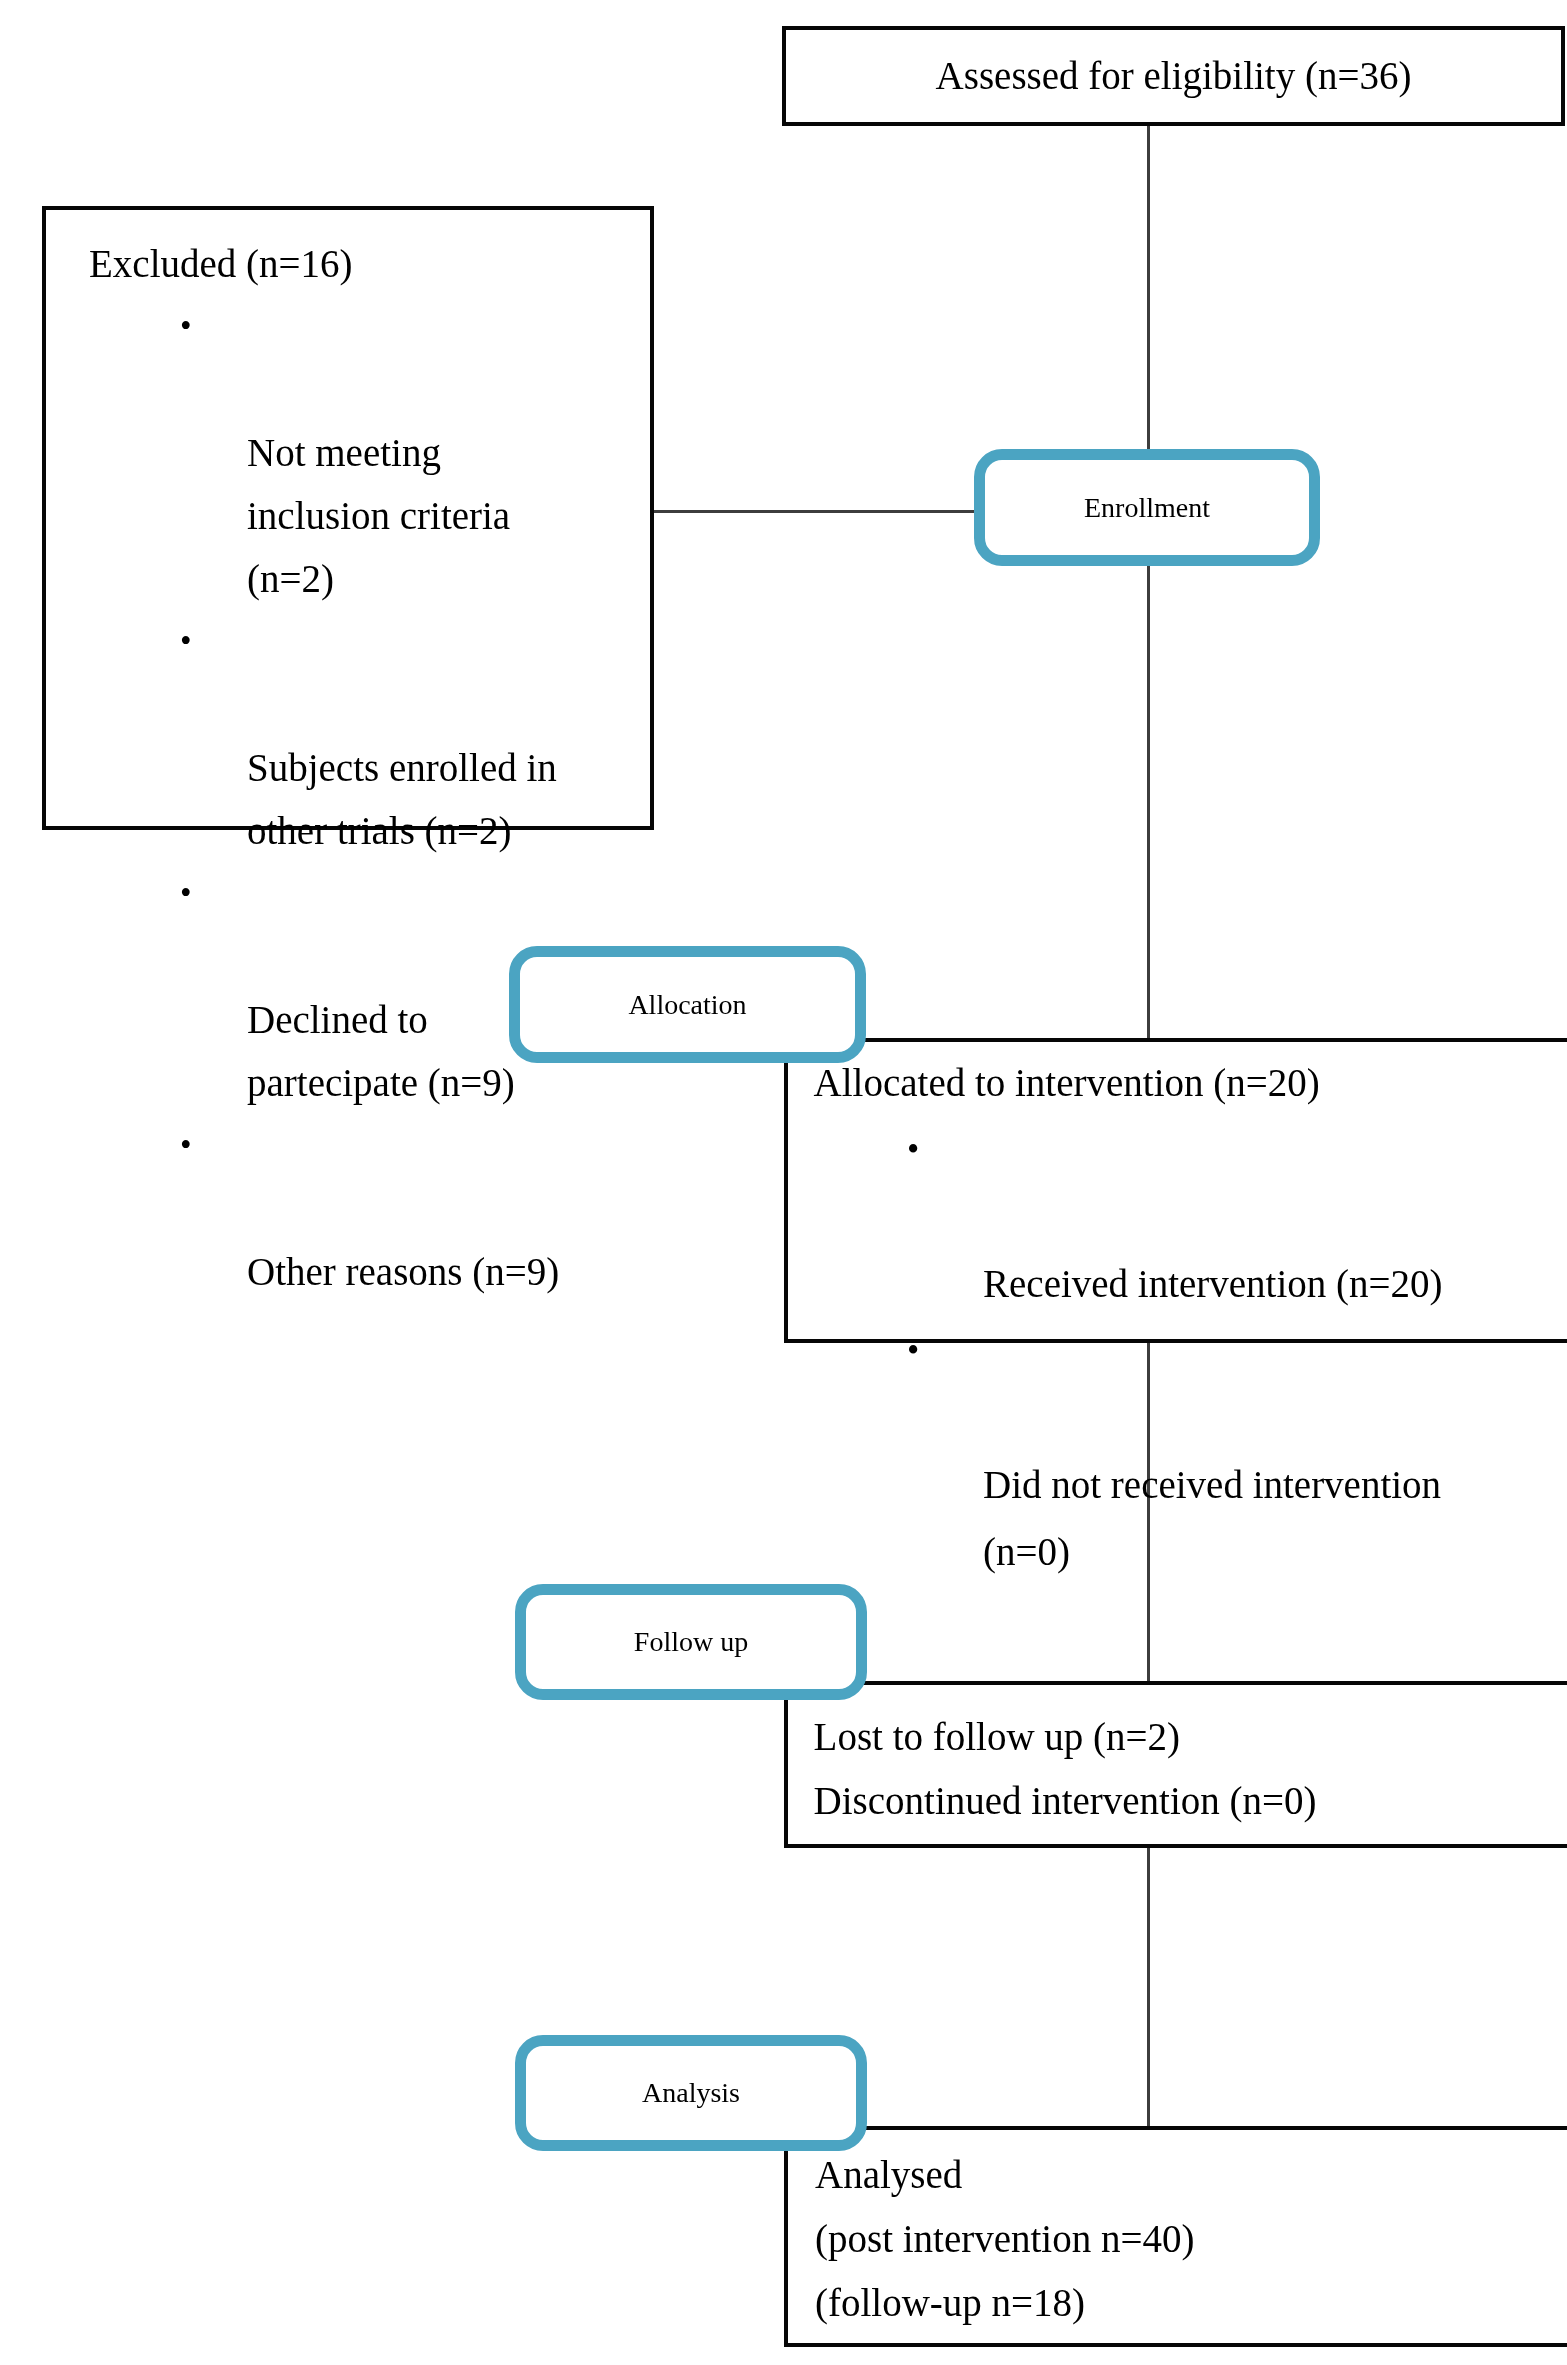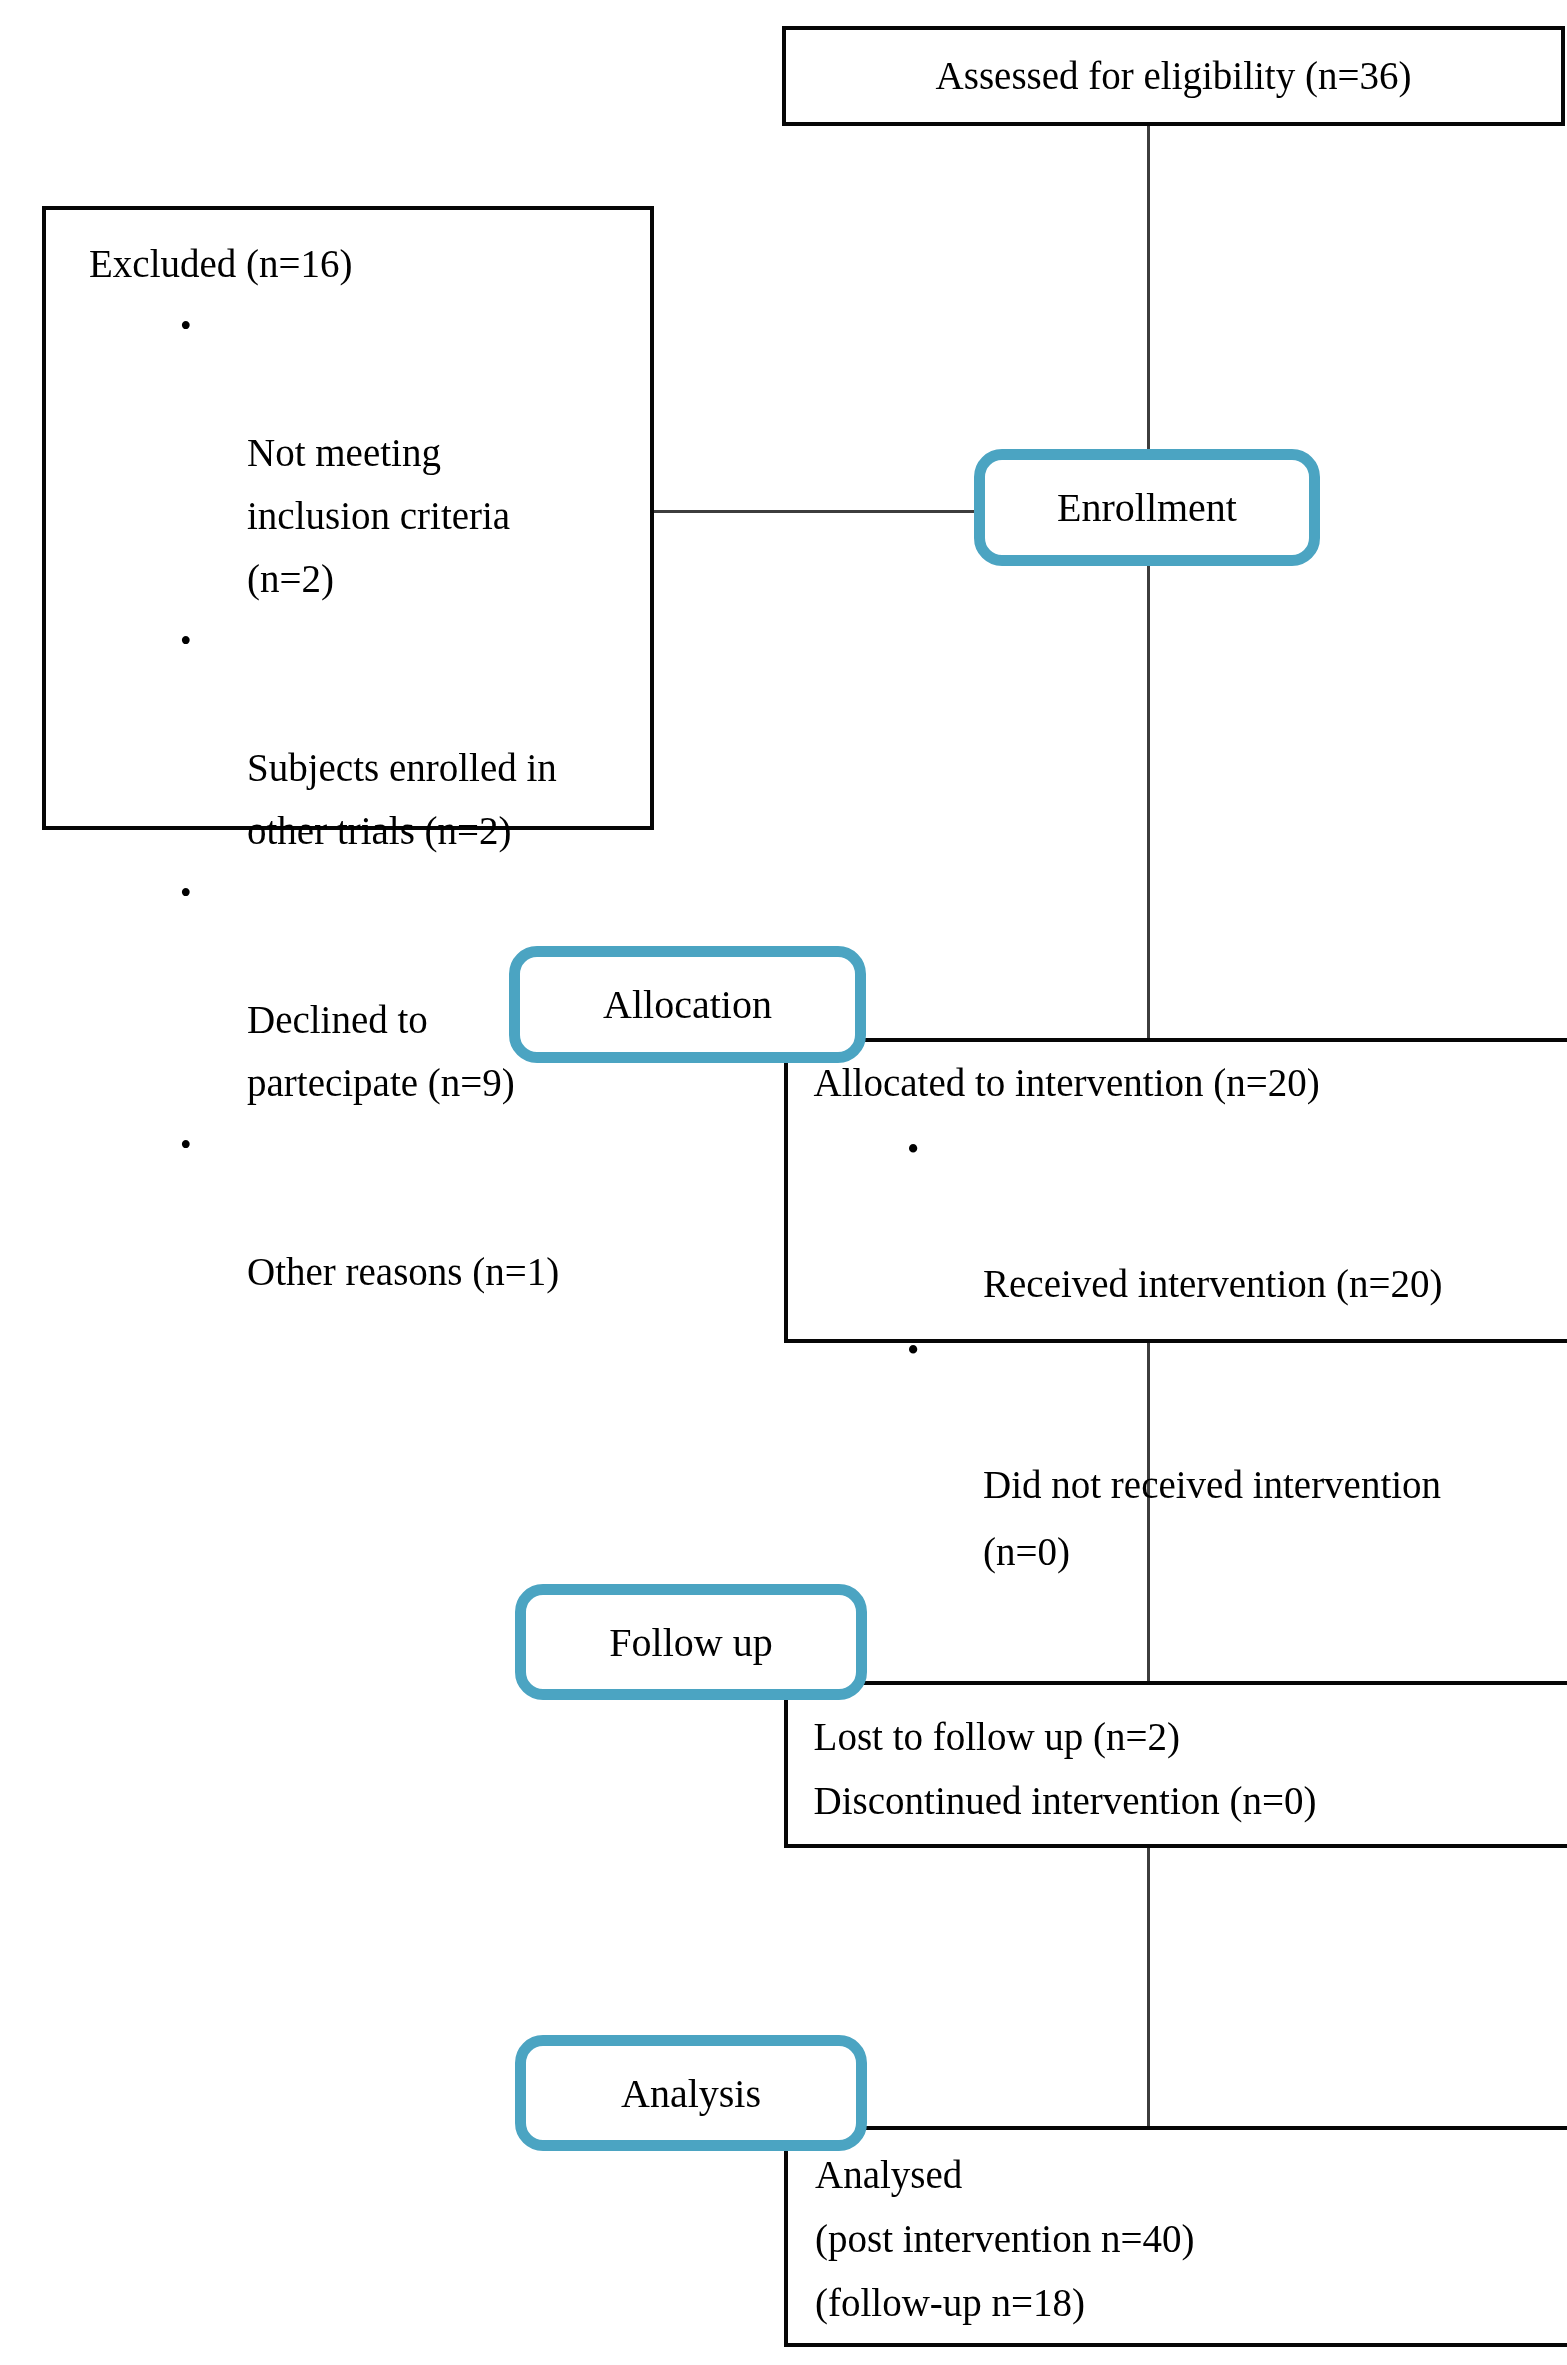--- a/index.html
+++ b/index.html
@@ -53,21 +53,21 @@
   .box-allocated { left: 757px; top: 1038px; width: 788px; height: 305px; }
   .box-lost      { left: 757px; top: 1681px; width: 848px; height: 167px; }
   .box-analysed  { left: 757px; top: 2126px; width: 788px; height: 221px; }
 
   .stage {
     position: absolute;
     background: var(--bg);
     border: 11.6px solid var(--teal);
     border-radius: 28px;
     display: flex; align-items: center; justify-content: center;
-    font-size: 40px;
+    font-size: 28px;
     z-index: 3;
   }
   .stage-enrollment { left: 974px; top: 449px;  width: 346px; height: 117px; }
   .stage-allocation { left: 509px;  top: 946px; width: 357px; height: 117px; }
   .stage-followup   { left: 515px;  top: 1584px; width: 352px; height: 116px; }
   .stage-analysis   { left: 515px;  top: 2035px; width: 352px; height: 116px; }
 
   .ex-title { margin: 22px 0 0 43px; line-height: 63px; white-space: pre-line; }
   .box-excluded ul { margin: 0; padding: 0; list-style: none; }
   .box-excluded li {
@@ -128,21 +128,21 @@
         <span>Subjects enrolled in
 other trials (n=2)</span>
       </li>
       <li>
         <span class="bullet">•</span>
         <span>Declined to
 partecipate (n=9)</span>
       </li>
       <li>
         <span class="bullet">•</span>
-        <span>Other reasons (n=1)</span>
+        <span>Other reasons (n=9)</span>
       </li>
     </ul>
   </div>
 
   <div class="stage stage-enrollment">
     <span>Enrollment</span>
   </div>
   <div class="stage stage-allocation">
     <span>Allocation</span>
   </div>

